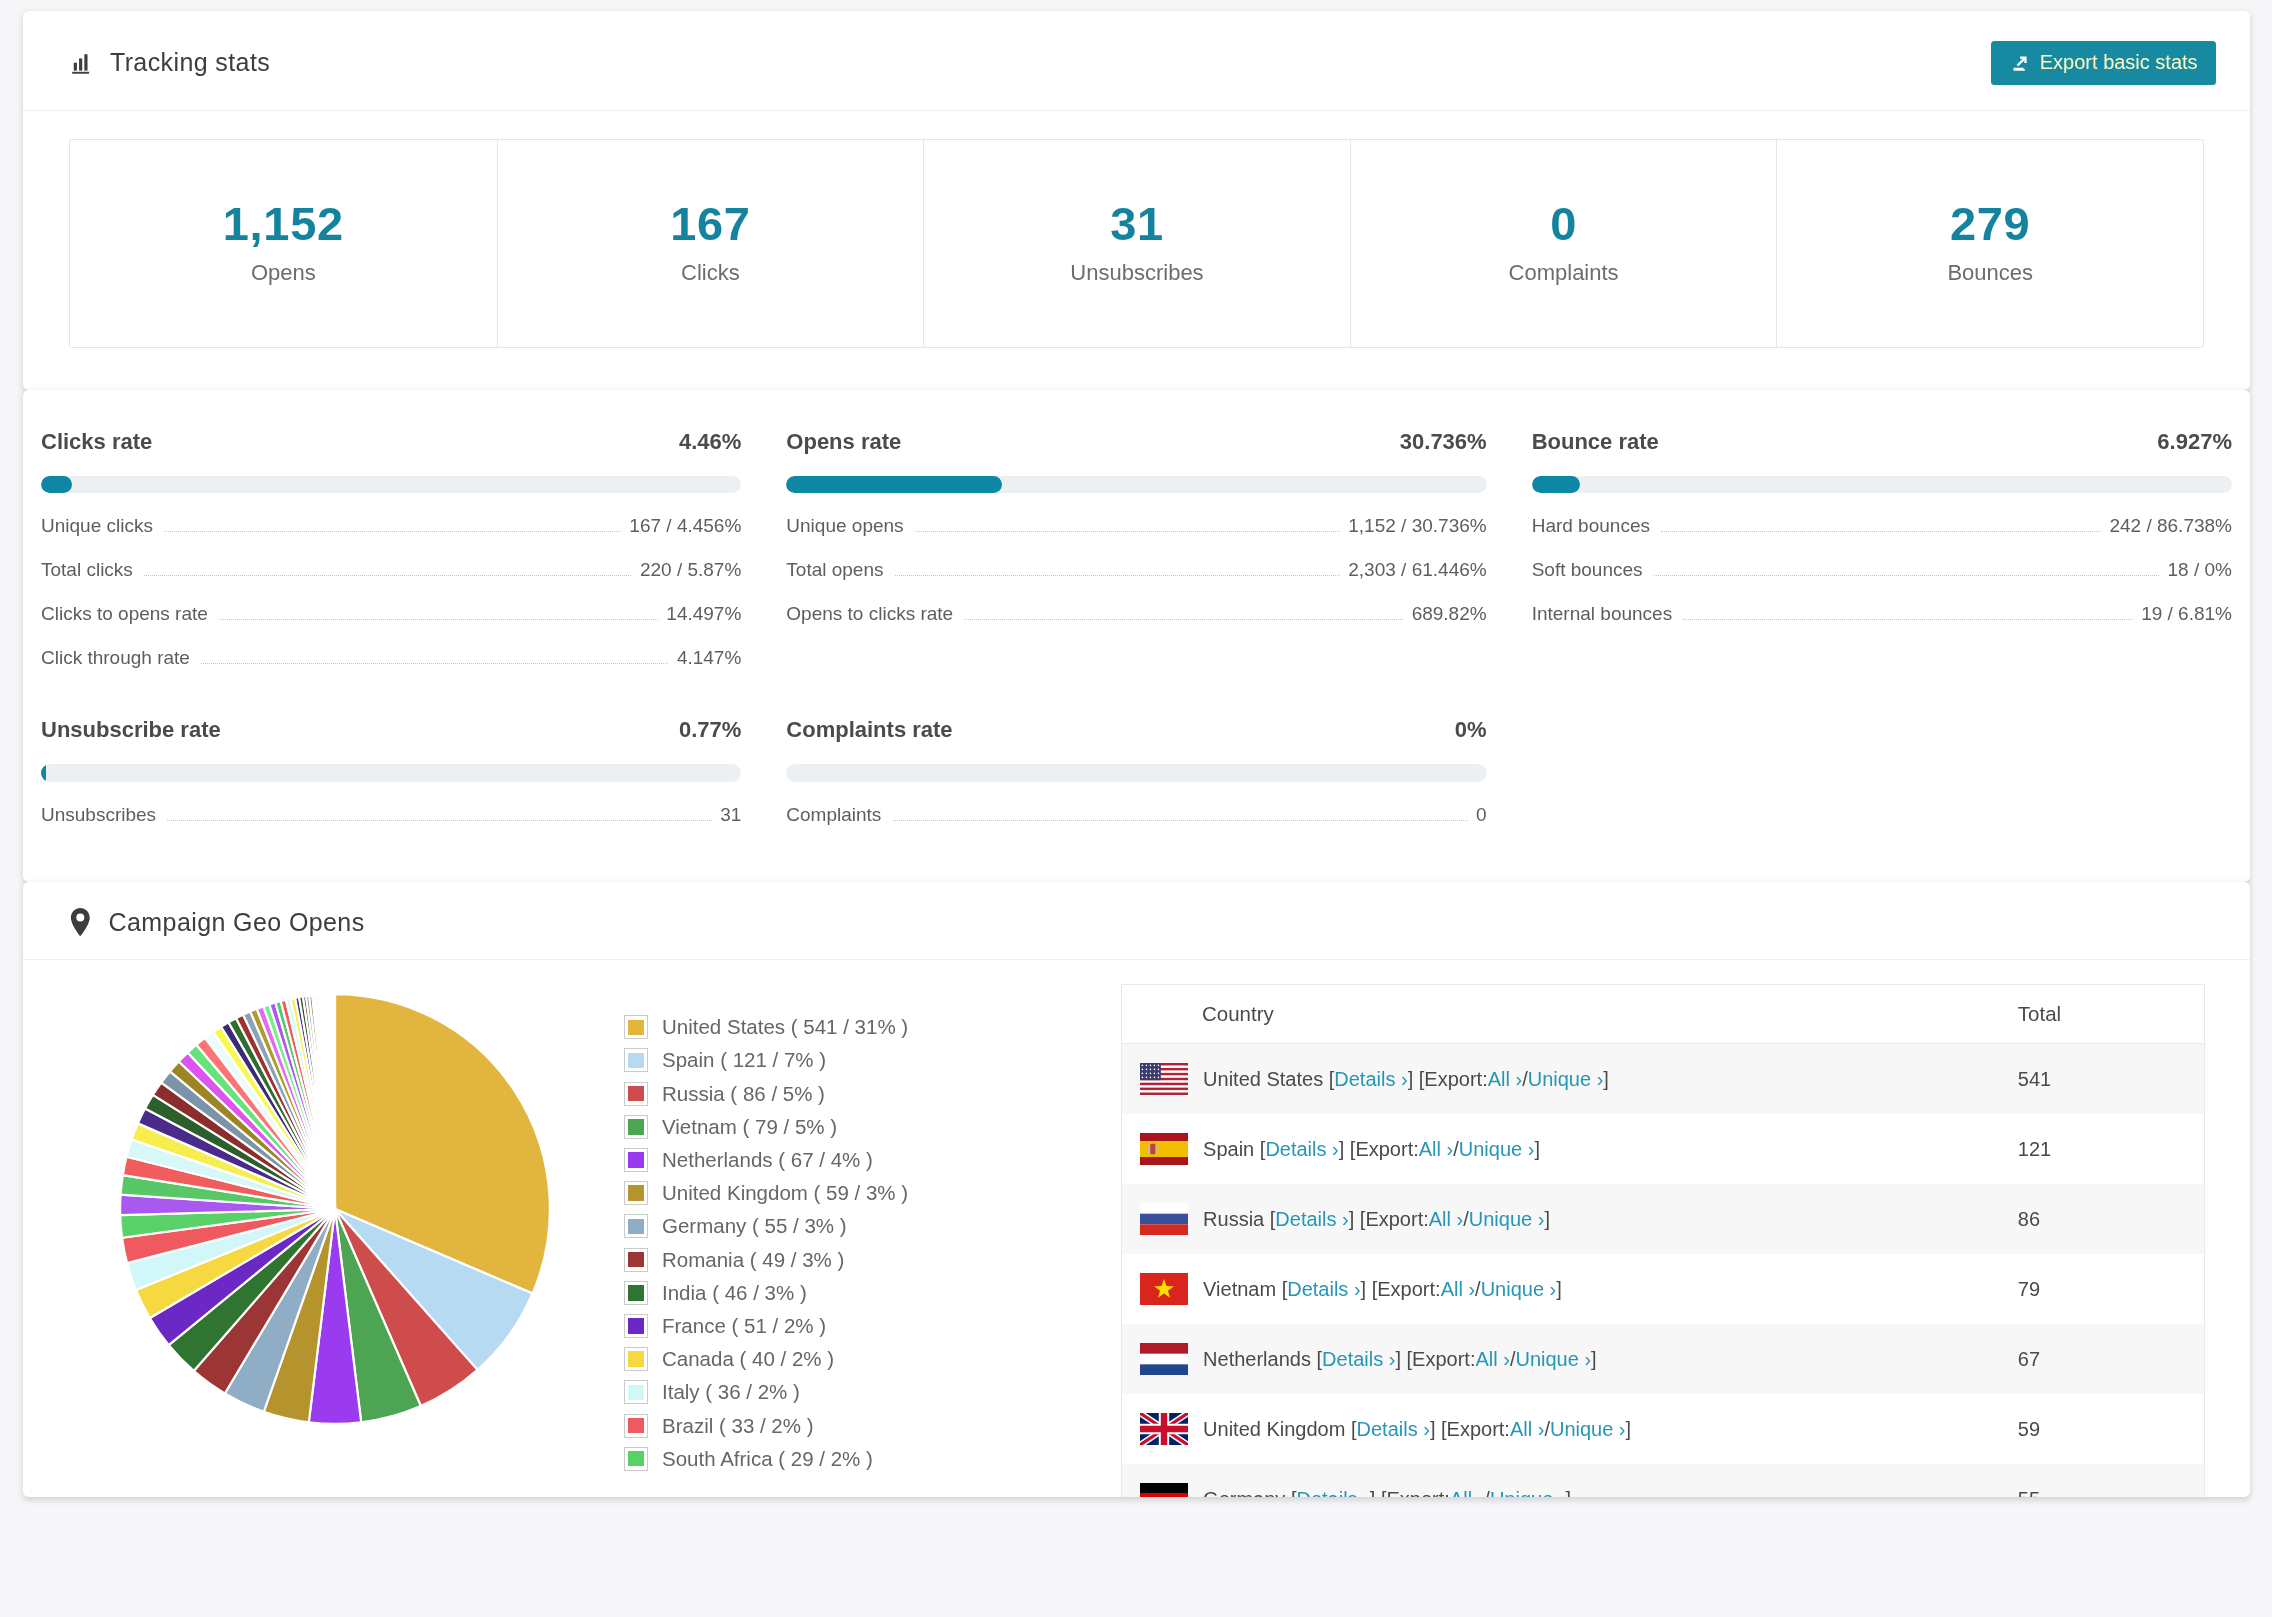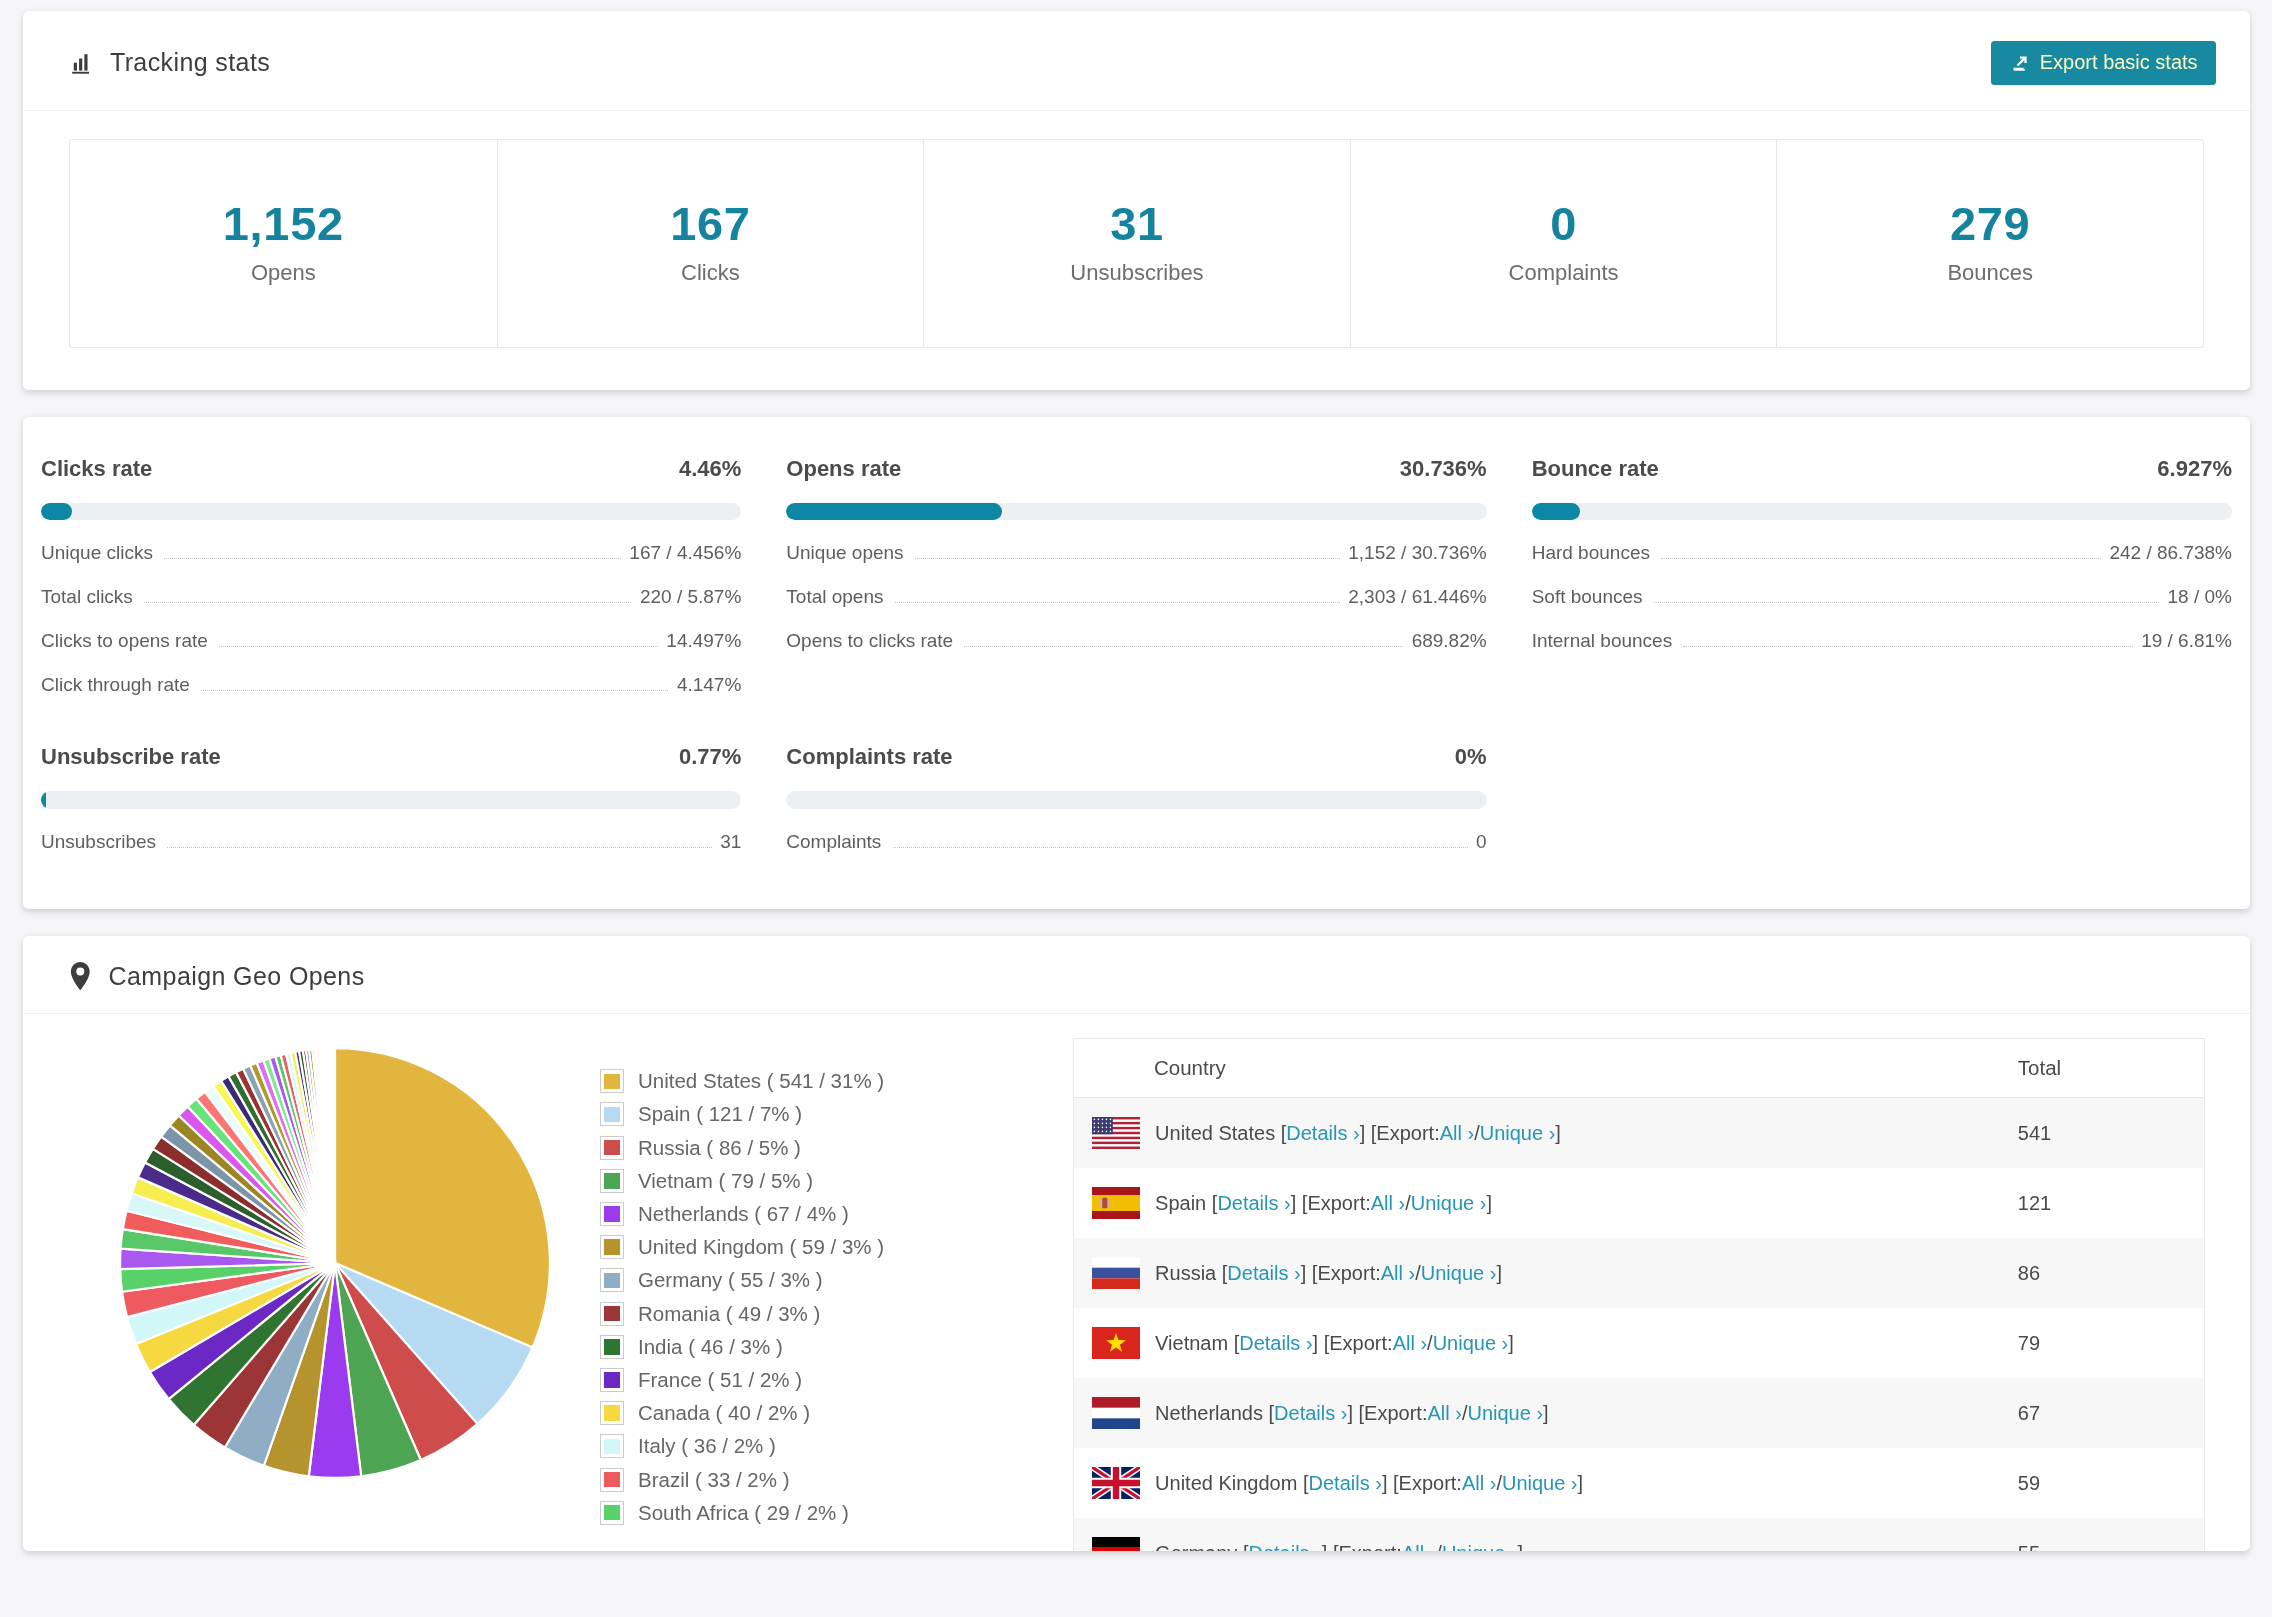--- a/index.html
+++ b/index.html
@@ -8,21 +8,20 @@
     background:#f6f6f8;
     font-family:"Liberation Sans","DejaVu Sans",sans-serif;
     color:#4a4a4a;
   }
   .page { padding:10.6px 23px 0 23px; }
 
   .card {
     background:#fff;
     border-radius:5.6px;
     box-shadow:0 2.1px 6.4px rgba(70,75,95,.22);
-    margin-bottom:27px;
   }
 
   
   .card-header {
     display:flex; align-items:center;
     padding:30px 34px 25.4px 46px;
     border-bottom:1.4px solid #f0f0f2;
   }
   .card-title { font-size:25px; font-weight:400; color:#3d3d3d; letter-spacing:0.4px; }
   .hdr-icon { margin-right:15.5px; display:inline-flex; }
@@ -60,21 +59,21 @@
   .rate-row { display:flex; align-items:flex-end; margin-top:22px; font-size:19px; color:#5e5e5e; }
   .rate-row .dots { flex:1; border-bottom:1.4px dotted #c6c6c6; margin:0 8.5px 5px 11.3px; }
 
   
   .geo-card { height:615px; overflow:hidden; margin-bottom:0; }
   .geo-header {
     display:flex; align-items:center; gap:17px;
     padding:25.4px 46px 21px;
     border-bottom:1.4px solid #f0f0f2;
   }
-  .geo-body { display:flex; padding:24px 32px 0 44px; }
+  .geo-body { display:flex; padding:24px 32px 0 44px;gap:24px; }
   .pie-wrap { width:494px; flex:0 0 auto; padding-left:49px; padding-top:5.6px; }
   .legend { list-style:none; width:339px; flex:0 0 auto; margin-left:39px; margin-top:31px; }
   .legend li { display:flex; align-items:center; margin-bottom:9.2px; }
   .legend .swatch-box {
     width:24px; height:24px; flex:0 0 auto;
     background:#fff; border:1.4px solid #cbcbcb;
     display:flex; align-items:center; justify-content:center;
     margin-right:14px;
   }
   .legend .swatch { width:15.5px; height:15.5px; }

